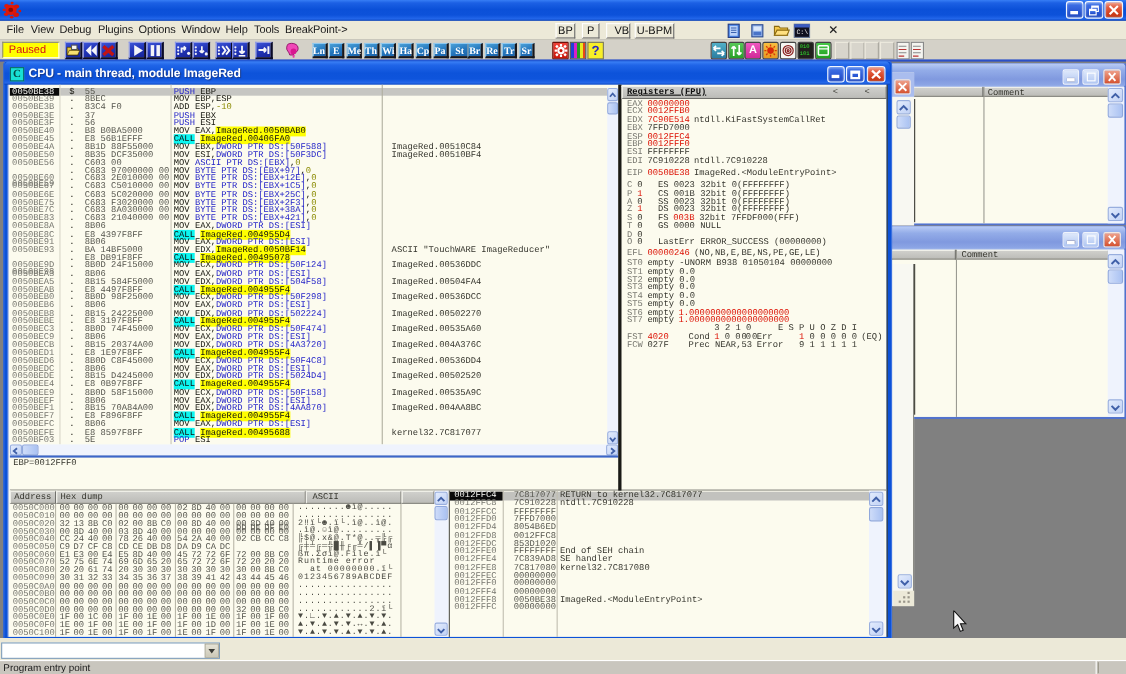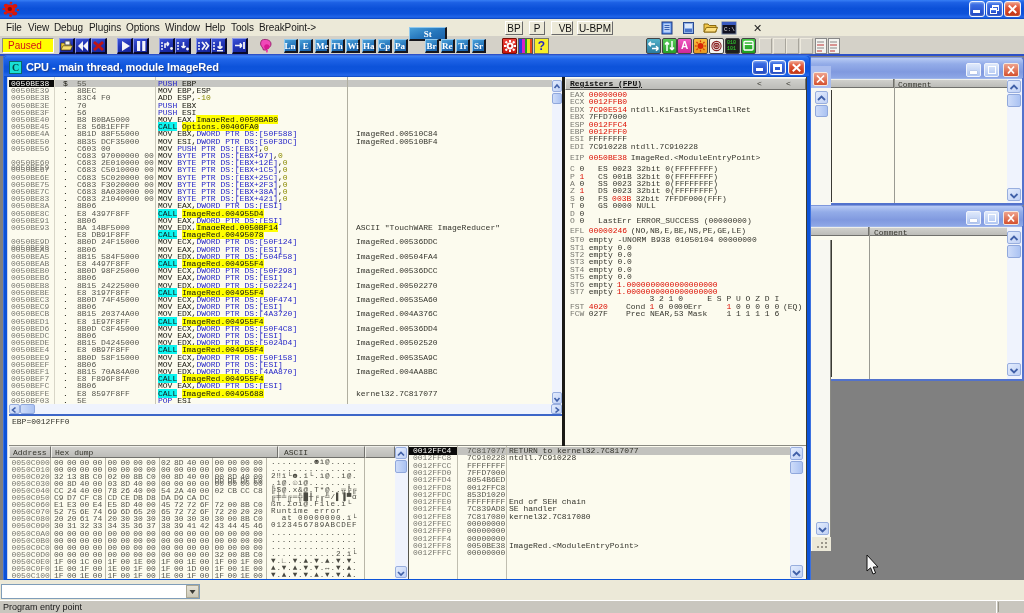--- a/index.html
+++ b/index.html
@@ -159,21 +159,21 @@
     <path d="M7.8 12 L10 12 L9.6 14.6 L8.2 14.6 Z" fill="#e83aa8"></path>
   </svg>
 <div class="ab lbtn" style="left:283.5px;top:39px;width:14px;height:14px">Ln</div>
 <div class="ab lbtn" style="left:299.2px;top:39px;width:14px;height:14px">E</div>
 <div class="ab lbtn" style="left:314.9px;top:39px;width:14px;height:14px">Me</div>
 <div class="ab lbtn" style="left:330.7px;top:39px;width:14px;height:14px">Th</div>
 <div class="ab lbtn" style="left:346.4px;top:39px;width:14px;height:14px">Wi</div>
 <div class="ab lbtn" style="left:362.1px;top:39px;width:14px;height:14px">Ha</div>
 <div class="ab lbtn" style="left:377.8px;top:39px;width:14px;height:14px">Cp</div>
 <div class="ab lbtn" style="left:393.5px;top:39px;width:14px;height:14px">Pa</div>
-<div class="ab lbtn" style="left:409.3px;top:27px;width:38px;height:14px">St</div>
+<div class="ab lbtn" style="left:409.3px;top:39px;width:18px;height:14px">St</div>
 <div class="ab lbtn" style="left:425.0px;top:39px;width:14px;height:14px">Br</div>
 <div class="ab lbtn" style="left:440.7px;top:39px;width:14px;height:14px">Re</div>
 <div class="ab lbtn" style="left:456.4px;top:39px;width:14px;height:14px">Tr</div>
 <div class="ab lbtn" style="left:472.1px;top:39px;width:14px;height:14px">Sr</div>
 <div class="ab" style="left:502px;top:38px;width:15px;height:16px;background:linear-gradient(#f04038,#c81408);border:1px solid #701008;border-radius:1px"></div>
 <svg class="ab" style="left:503.5px;top:40px" width="12" height="12" viewBox="0 0 12 12">
     <g fill="#fff">
       <circle cx="6" cy="6" r="3.4"></circle>
       <rect x="5" y="0" width="2" height="2.4"></rect>
       <rect x="5" y="9.6" width="2" height="2.4"></rect>
@@ -382,48 +382,48 @@
 <div class="ab mono" style="left:11px;top:87.2px;color:#77776f">0050BE39</div>
 <div class="ab mono k" style="left:63px;top:87.2px">.</div>
 <div class="ab mono hx" style="left:77px;top:87.2px">8BEC</div>
 <div class="ab mono" style="left:158px;top:87.2px"><span class="k">MOV EBP,ESP</span></div>
 <div class="ab mono" style="left:11px;top:94.4px;color:#77776f">0050BE3B</div>
 <div class="ab mono k" style="left:63px;top:94.4px">.</div>
 <div class="ab mono hx" style="left:77px;top:94.4px">83C4 F0</div>
 <div class="ab mono" style="left:158px;top:94.4px"><span class="k">ADD ESP,</span><span class="o">-10</span></div>
 <div class="ab mono" style="left:11px;top:101.6px;color:#77776f">0050BE3E</div>
 <div class="ab mono k" style="left:63px;top:101.6px">.</div>
-<div class="ab mono hx" style="left:77px;top:101.6px">70</div>
+<div class="ab mono hx" style="left:77px;top:101.6px">37</div>
 <div class="ab mono" style="left:158px;top:101.6px"><span class="b">PUSH</span><span class="k"> EBX</span></div>
 <div class="ab mono" style="left:11px;top:108.8px;color:#77776f">0050BE3F</div>
 <div class="ab mono k" style="left:63px;top:108.8px">.</div>
 <div class="ab mono hx" style="left:77px;top:108.8px">56</div>
 <div class="ab mono" style="left:158px;top:108.8px"><span class="b">PUSH</span><span class="k"> ESI</span></div>
 <div class="ab mono" style="left:11px;top:116.0px;color:#77776f">0050BE40</div>
 <div class="ab mono k" style="left:63px;top:116.0px">.</div>
 <div class="ab mono hx" style="left:77px;top:116.0px">B8 B0BA5000</div>
 <div class="ab mono" style="left:158px;top:116.0px"><span class="k">MOV EAX,</span><span class="Y">ImageRed.0050BAB0</span></div>
 <div class="ab mono" style="left:11px;top:123.2px;color:#77776f">0050BE45</div>
 <div class="ab mono k" style="left:63px;top:123.2px">.</div>
 <div class="ab mono hx" style="left:77px;top:123.2px">E8 56B1EFFF</div>
-<div class="ab mono" style="left:158px;top:123.2px"><span class="C">CALL</span><span class="k"> </span><span class="Y">Options.00406FA0</span></div>
+<div class="ab mono" style="left:158px;top:123.2px"><span class="C">CALL</span><span class="k"> </span><span class="Y">ImageRed.00406FA0</span></div>
 <div class="ab mono" style="left:11px;top:130.4px;color:#77776f">0050BE4A</div>
 <div class="ab mono k" style="left:63px;top:130.4px">.</div>
 <div class="ab mono hx" style="left:77px;top:130.4px">8B1D 88F55000</div>
 <div class="ab mono" style="left:158px;top:130.4px"><span class="k">MOV EBX,</span><span class="b">DWORD PTR DS:[50F588]</span></div>
 <div class="ab mono dk" style="left:356px;top:130.4px">ImageRed.00510C84</div>
 <div class="ab mono" style="left:11px;top:137.6px;color:#77776f">0050BE50</div>
 <div class="ab mono k" style="left:63px;top:137.6px">.</div>
 <div class="ab mono hx" style="left:77px;top:137.6px">8B35 DCF35000</div>
 <div class="ab mono" style="left:158px;top:137.6px"><span class="k">MOV ESI,</span><span class="b">DWORD PTR DS:[50F3DC]</span></div>
 <div class="ab mono dk" style="left:356px;top:137.6px">ImageRed.00510BF4</div>
 <div class="ab mono" style="left:11px;top:144.8px;color:#77776f">0050BE56</div>
 <div class="ab mono k" style="left:63px;top:144.8px">.</div>
 <div class="ab mono hx" style="left:77px;top:144.8px">C603 00</div>
-<div class="ab mono" style="left:158px;top:144.8px"><span class="k">MOV </span><span class="b">PUSH PTR DS:[EBX]</span><span class="k">,</span><span class="o">0</span></div>
+<div class="ab mono" style="left:158px;top:144.8px"><span class="k">MOV </span><span class="b">ASCII PTR DS:[EBX]</span><span class="k">,</span><span class="o">0</span></div>
 <div class="ab mono" style="left:11px;top:164px;color:#77776f">0050BE59</div>
 <div class="ab mono k" style="left:63px;top:152.0px">.</div>
 <div class="ab mono hx" style="left:77px;top:152.0px">C683 97000000 00</div>
 <div class="ab mono" style="left:158px;top:152.0px"><span class="k">MOV </span><span class="b">BYTE PTR DS:[EBX+97]</span><span class="k">,</span><span class="o">0</span></div>
 <div class="ab mono" style="left:11px;top:159.2px;color:#77776f">0050BE60</div>
 <div class="ab mono k" style="left:63px;top:159.2px">.</div>
 <div class="ab mono hx" style="left:77px;top:159.2px">C683 2E010000 00</div>
 <div class="ab mono" style="left:158px;top:159.2px"><span class="k">MOV </span><span class="b">BYTE PTR DS:[EBX+12E]</span><span class="k">,</span><span class="o">0</span></div>
 <div class="ab mono" style="left:11px;top:166.4px;color:#77776f">0050BE67</div>
 <div class="ab mono k" style="left:63px;top:166.4px">.</div>
@@ -676,22 +676,22 @@
 <div class="ab mono rd" style="left:649.4px;top:302.8px">1</div>
 <div class="ab mono dk" style="left:658.8px;top:302.8px">0 0 0</div>
 <div class="ab mono dk" style="left:688.0px;top:302.8px">Err</div>
 <div class="ab mono dk" style="left:674px;top:302.8px">0 0</div>
 <div class="ab mono rd" style="left:726.4px;top:302.8px">1</div>
 <div class="ab mono dk" style="left:736.0px;top:302.8px">0 0 0 0 0</div>
 <div class="ab mono dk" style="left:783.0px;top:302.8px">(EQ)</div>
 <div class="ab mono gry" style="left:570.0px;top:310.2px">FCW</div>
 <div class="ab mono dk" style="left:588.7px;top:310.2px">027F</div>
 <div class="ab mono dk" style="left:626.0px;top:310.2px">Prec NEAR,53</div>
-<div class="ab mono dk" style="left:688.0px;top:310.2px">Mask</div>
-<div class="ab mono dk" style="left:726.4px;top:310.2px">1 1 1 1 1 6</div>
+<div class="ab mono dk" style="left:688.0px;top:310.2px">Error</div>
+<div class="ab mono dk" style="left:726.4px;top:310.2px">9 1 1 1 1 1</div>
 <div class="ab hdr" style="left:9px;top:446px;width:42px;height:12px"></div>
 <div class="ab hdr" style="left:51px;top:446px;width:227px;height:12px"></div>
 <div class="ab hdr" style="left:278px;top:446px;width:87px;height:12px"></div>
 <div class="ab hdr" style="left:365px;top:446px;width:30px;height:12px"></div>
 <div class="ab mono dk" style="left:13px;top:448.5px">Address</div>
 <div class="ab mono dk" style="left:55px;top:448.5px">Hex dump</div>
 <div class="ab mono dk" style="left:284px;top:448.5px">ASCII</div>
 <div class="ab" style="left:50px;top:458px;width:1px;height:121px;background:#b8b6a8"></div>
 <div class="ab" style="left:105px;top:458px;width:1px;height:121px;background:#b8b6a8"></div>
 <div class="ab" style="left:158.5px;top:458px;width:1px;height:121px;background:#b8b6a8"></div>

